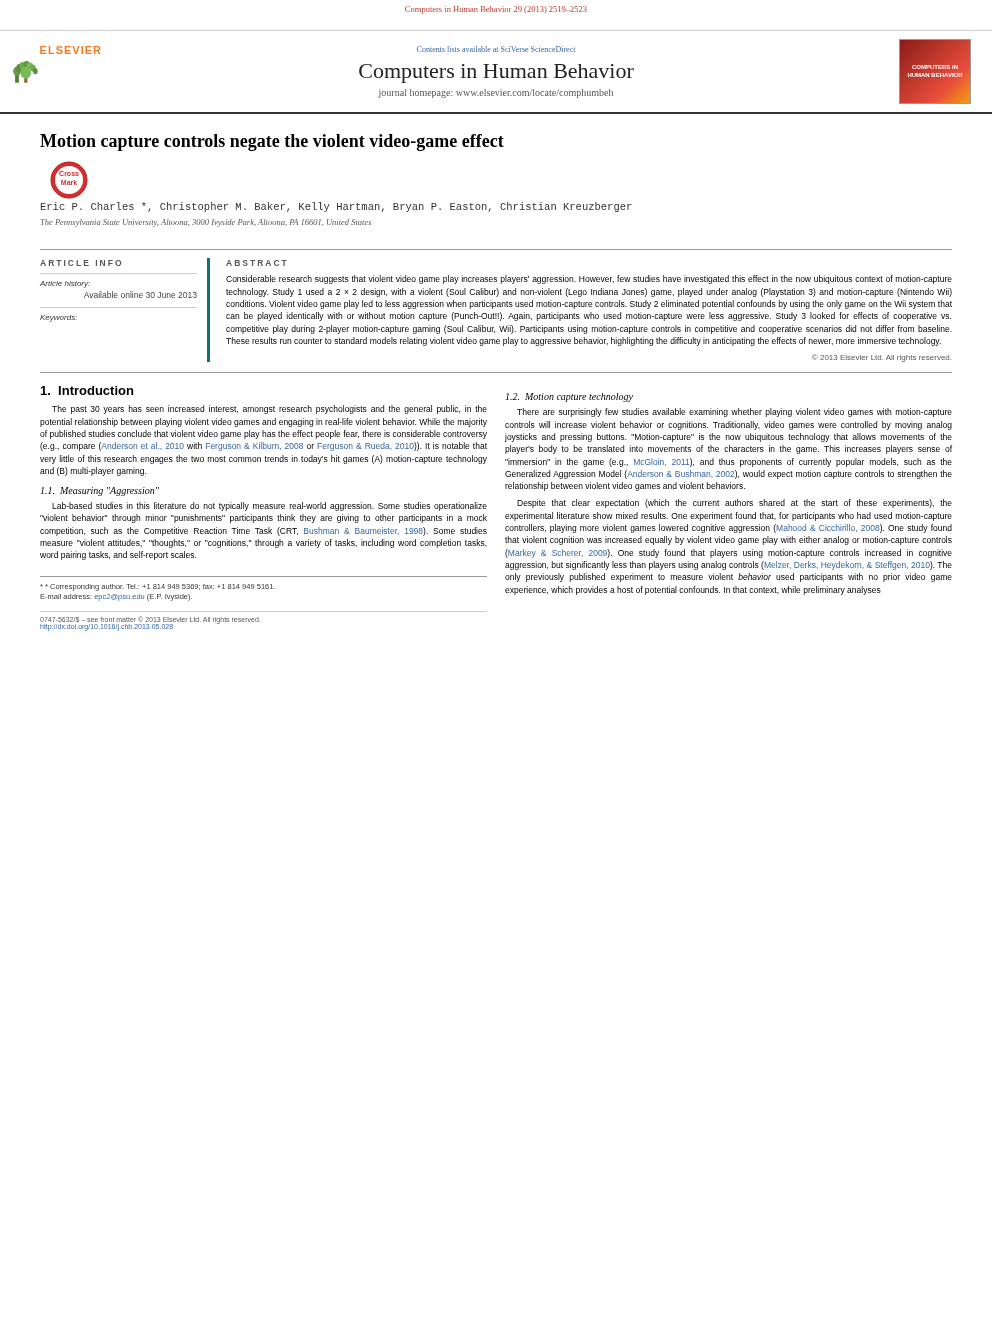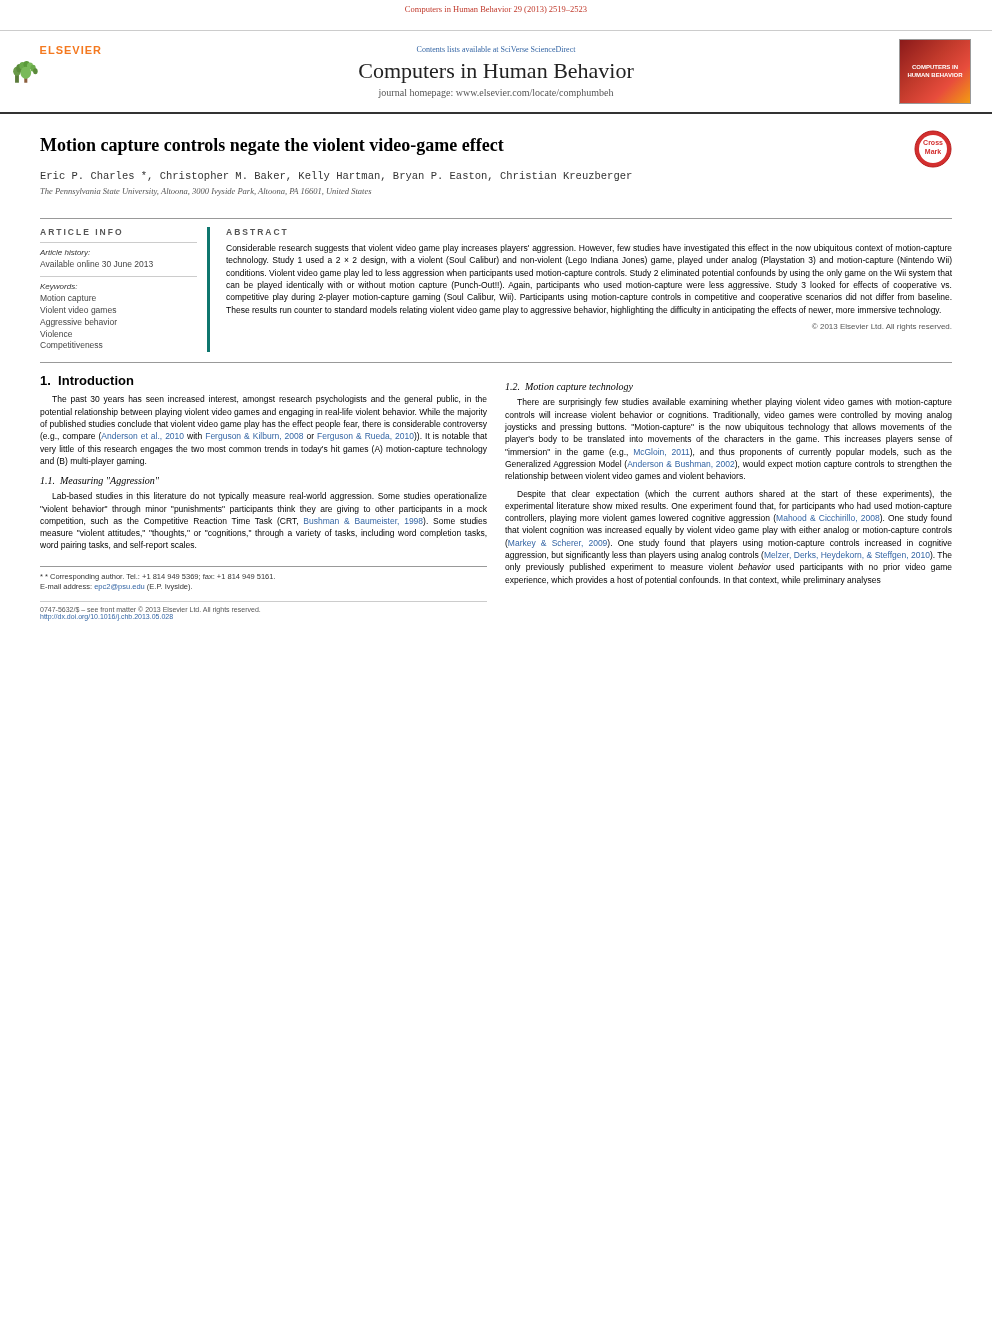--- a/index.html
+++ b/index.html
@@ -163,20 +163,21 @@
       color: #333;
       font-family: Arial, sans-serif;
       margin-bottom: 2px;
       margin-top: 4px;
     }
     .info-content {
       font-size: 8.5px;
       color: #444;
       font-family: Arial, sans-serif;
       line-height: 1.4;
+      text-align: right;
     }
     .divider-thin {
       border: none;
       border-top: 1px solid #ccc;
       margin: 5px 0;
     }
     .abstract-text {
       font-size: 8.5px;
       color: #000;
       line-height: 1.45;
@@ -296,21 +297,21 @@
     <div class="journal-right">
       <div class="journal-cover-img">
         <span style="font-size:6px; line-height:1.2;">COMPUTERS IN HUMAN BEHAVIOR</span>
       </div>
     </div>
   </div>
 
   <div class="article-body">
 
     <div class="article-title-section">
-      <div style="display:flex; align-items:center;">
+      <div style="display:flex; align-items:flex-start;flex-direction:column;">
         <div style="flex:1;">
           <div class="article-title">Motion capture controls negate the violent video-game effect</div>
         </div>
 
         <div style="margin-left:10px; flex-shrink:0;">
           <svg width="38" height="38" viewBox="0 0 38 38">
             <circle cx="19" cy="19" r="18" fill="#d32f2f" stroke="#b71c1c" stroke-width="1"></circle>
             <circle cx="19" cy="19" r="14" fill="#fff"></circle>
             <text x="19" y="15" text-anchor="middle" font-size="7" font-family="Arial" fill="#d32f2f" font-weight="bold">Cross</text>
             <text x="19" y="24" text-anchor="middle" font-size="7" font-family="Arial" fill="#d32f2f" font-weight="bold">Mark</text>
@@ -325,27 +326,20 @@
 
     <div class="two-col-section">
 
       <div class="article-info-col">
         <div class="col-header">ARTICLE  INFO</div>
         <hr class="divider-thin">
         <div class="info-subheader">Article history:</div>
         <div class="info-content">Available online 30 June 2013</div>
         <hr class="divider-thin">
         <div class="info-subheader">Keywords:</div>
-        <div class="info-content">
-          <div>Motion capture</div>
-          <div>Violent video games</div>
-          <div>Aggressive behavior</div>
-          <div>Violence</div>
-          <div>Competitiveness</div>
-        </div>
       </div>
 
       <div class="abstract-col">
         <div class="col-header">ABSTRACT</div>
         <div class="abstract-text">Considerable research suggests that violent video game play increases players' aggression. However, few studies have investigated this effect in the now ubiquitous context of motion-capture technology. Study 1 used a 2 × 2 design, with a violent (Soul Calibur) and non-violent (Lego Indiana Jones) game, played under analog (Playstation 3) and motion-capture (Nintendo Wii) conditions. Violent video game play led to less aggression when participants used motion-capture controls. Study 2 eliminated potential confounds by using the only game on the Wii system that can be played identically with or without motion capture (Punch-Out!!). Again, participants who used motion-capture were less aggressive. Study 3 looked for effects of cooperative vs. competitive play during 2-player motion-capture gaming (Soul Calibur, Wii). Participants using motion-capture controls in competitive and cooperative scenarios did not differ from baseline. These results run counter to standard models relating violent video game play to aggressive behavior, highlighting the difficulty in anticipating the effects of newer, more immersive technology.</div>
         <div class="copyright-line">© 2013 Elsevier Ltd. All rights reserved.</div>
       </div>
     </div>
 
     <hr class="section-divider">

